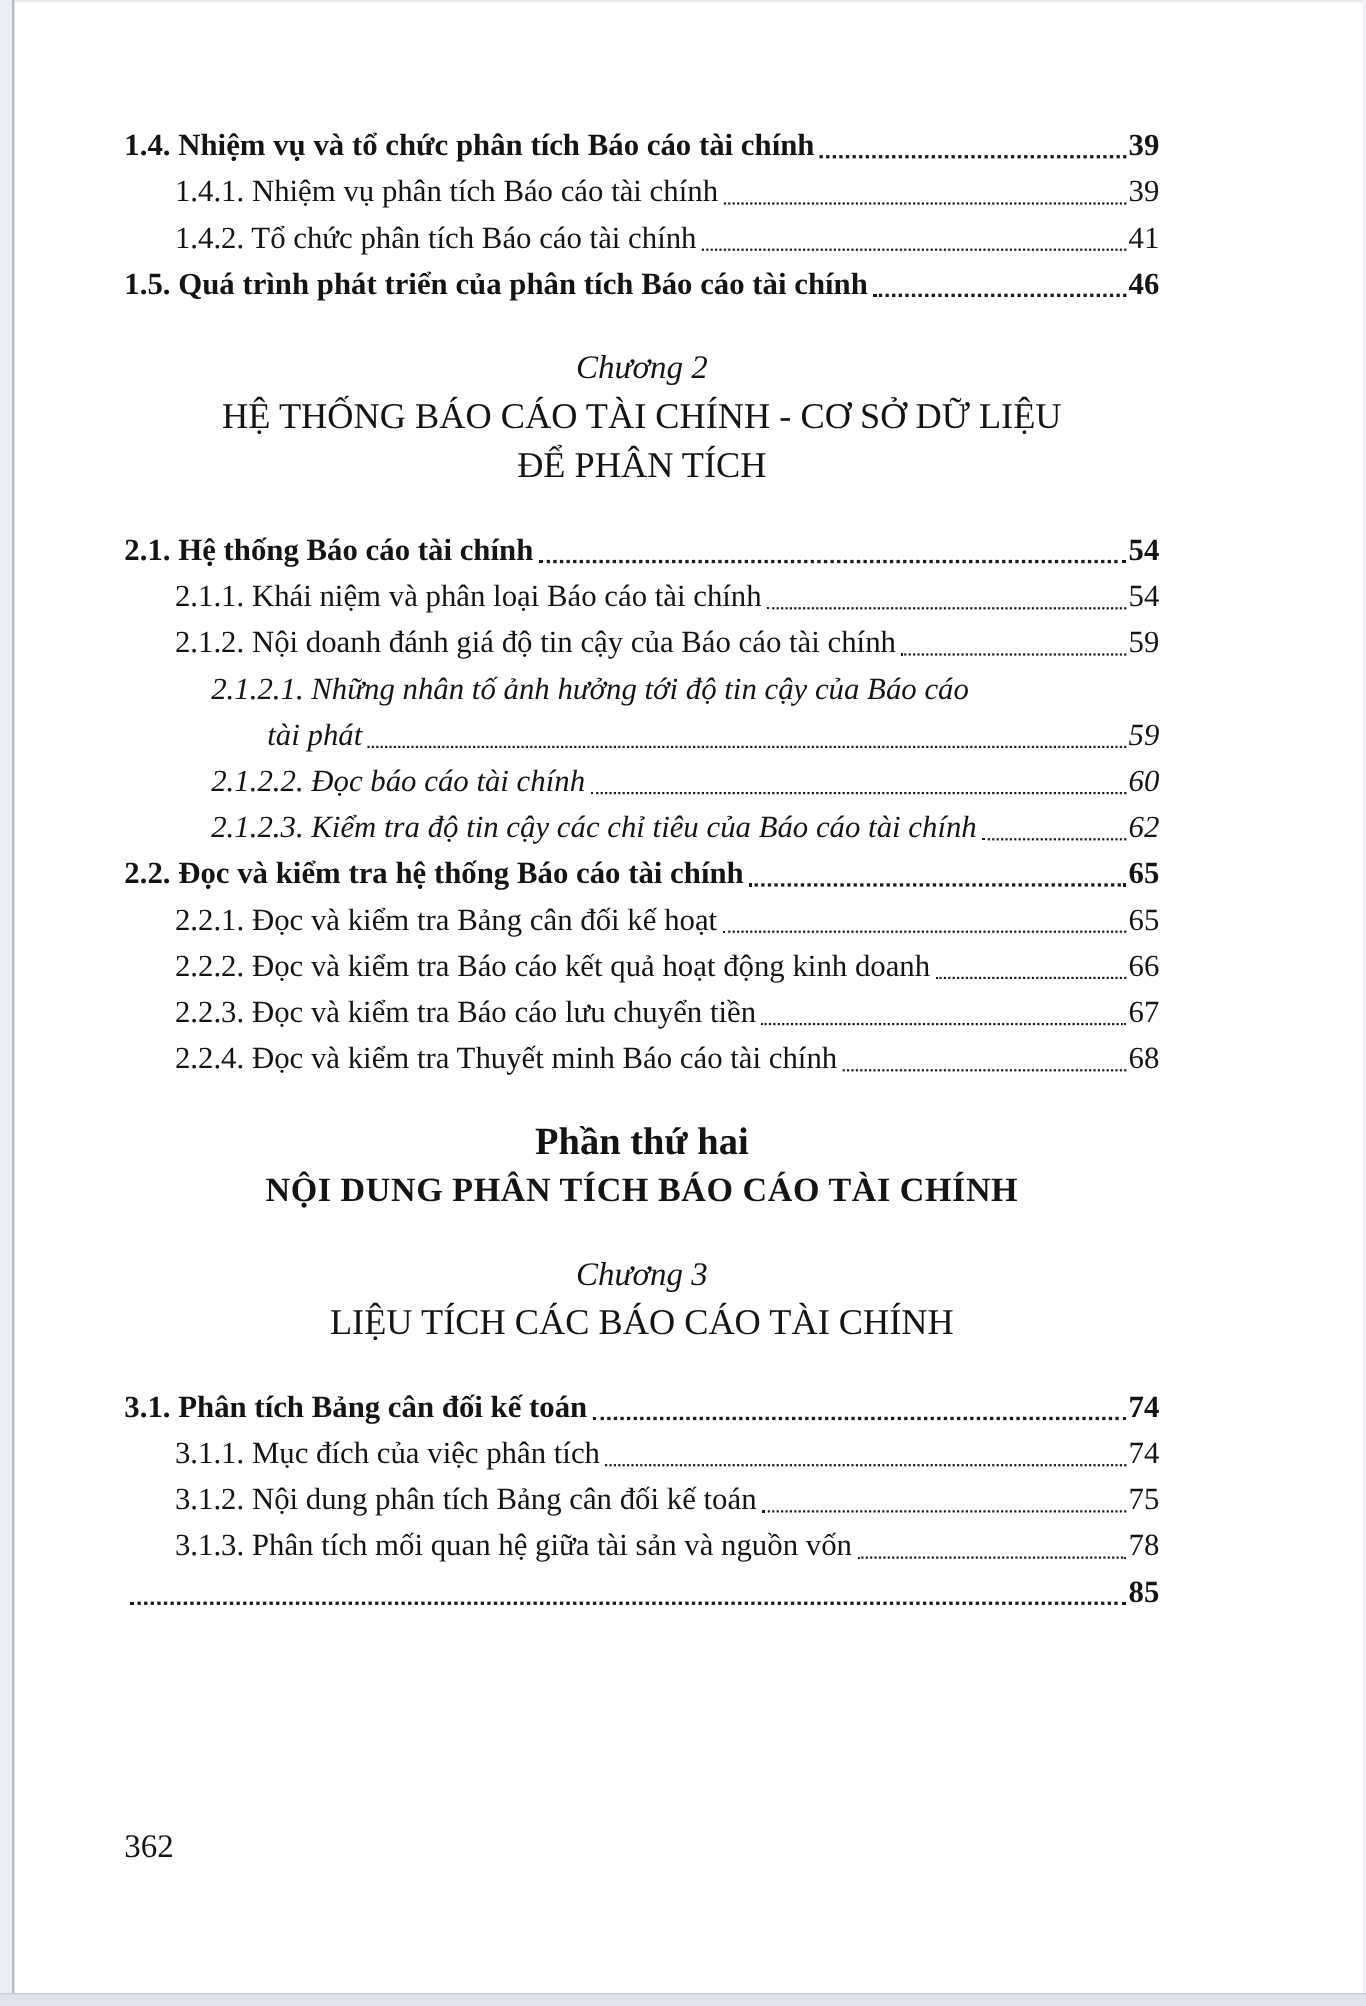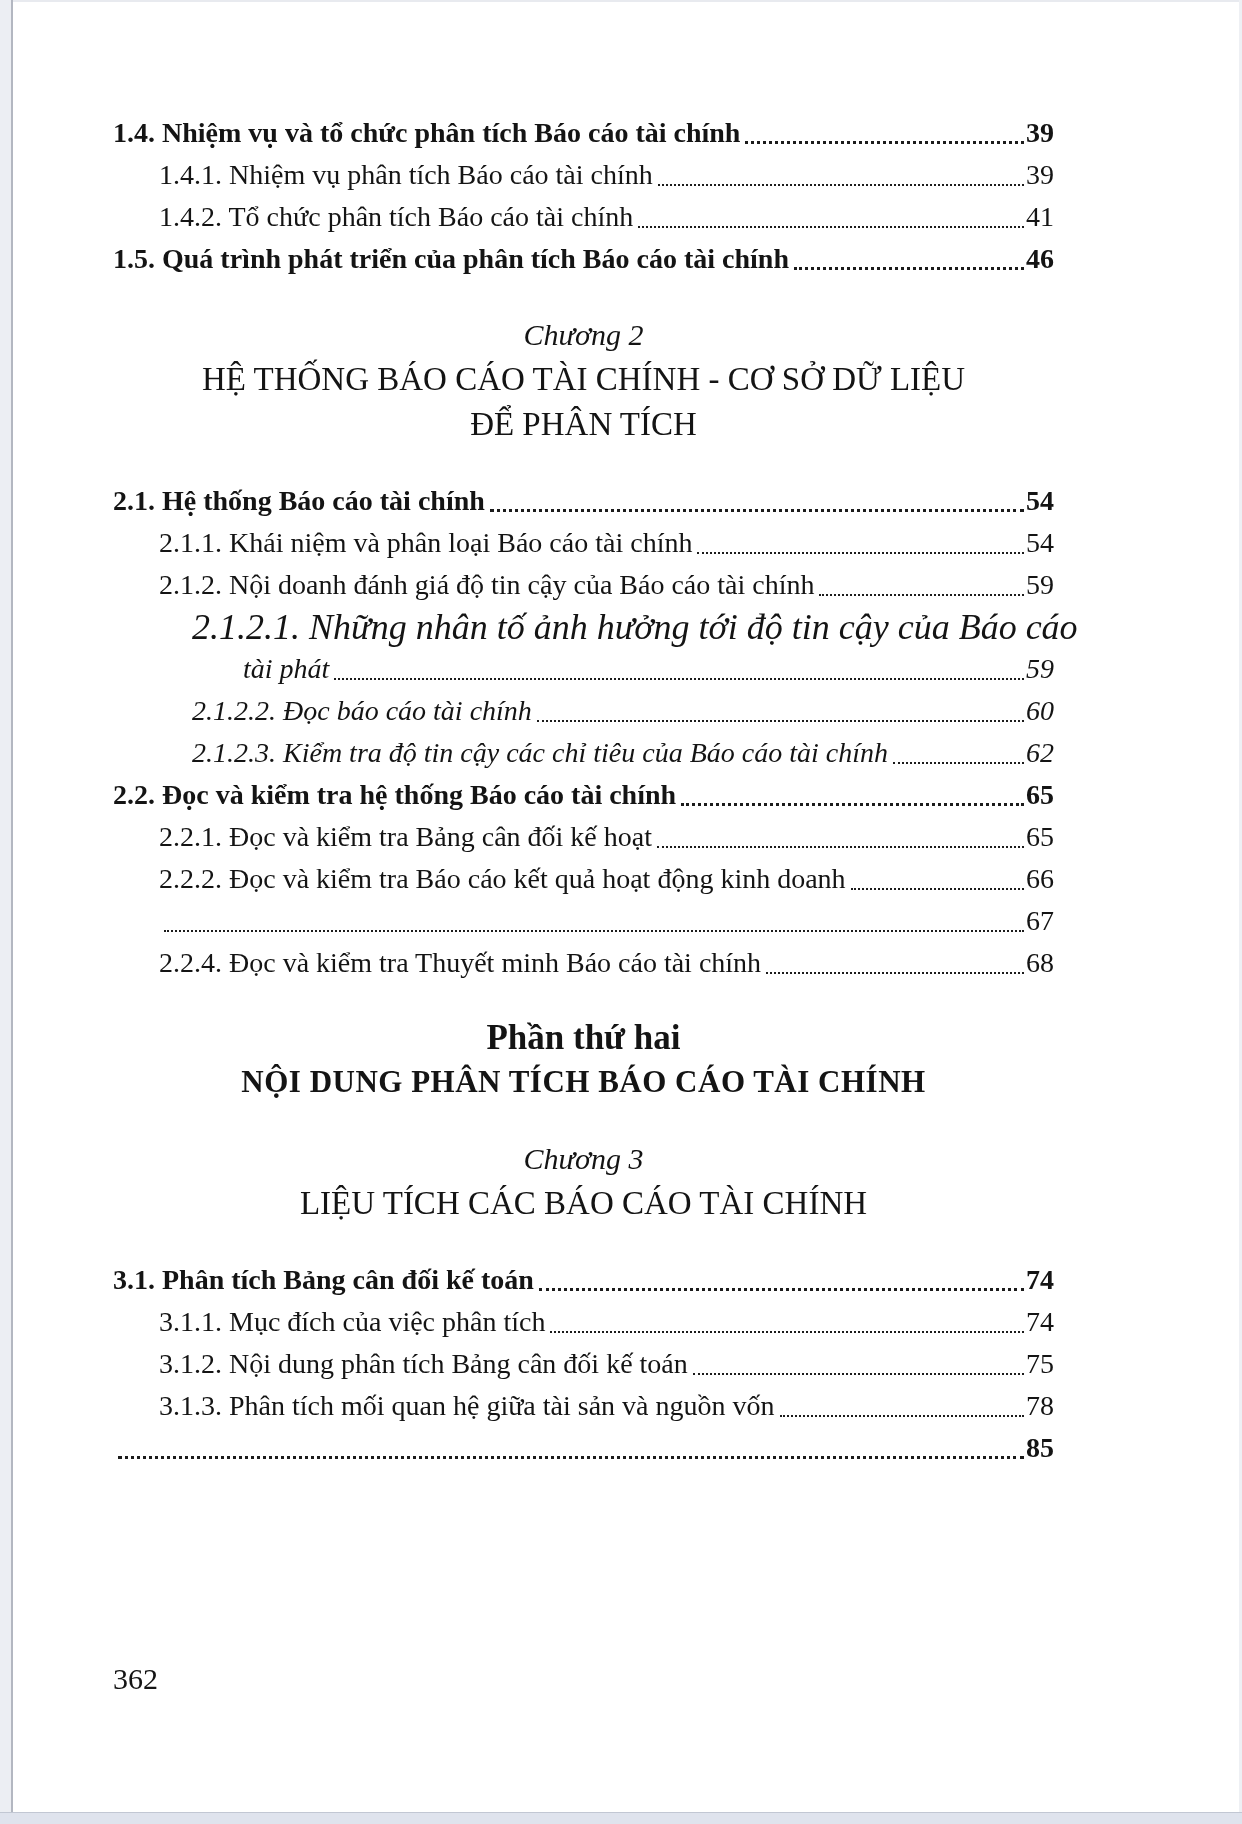--- a/index.html
+++ b/index.html
@@ -53,21 +53,21 @@
     margin:0 2px 10px 5px;
     min-width:12px;
   }
   .pg { flex:0 0 auto; }
   .lv2 { padding-left:46px; }
   .lv3 { padding-left:79px; }
   .b { font-weight:bold; }
   .b .leader { border-bottom-width:3px; }
   .i { font-style:italic; }
   .wrap-line1 {
-    font-size:36px; line-height:42px; white-space:nowrap;
+    font-size:28px; line-height:42px; white-space:nowrap;
     padding-left:79px; font-style:italic;
   }
   .wrap-line2 { padding-left:130px; font-style:italic; }
 
   
   .heading-block { text-align:center; margin:33px 0; }
   .h-line { white-space:nowrap; }
   .h-italic { font-style:italic; font-size:30px; line-height:44px; }
   .h-caps { font-size:33px; line-height:45px; }
   .h-bold { font-weight:bold; font-size:35px; line-height:42px; }
@@ -155,20 +155,21 @@
         <span class="t">2.2.1. Đọc và kiểm tra Bảng cân đối kế hoạt</span>
         <span class="leader"></span>
         <span class="pg">65</span>
       </div>
       <div class="row lv2 ">
         <span class="t">2.2.2. Đọc và kiểm tra Báo cáo kết quả hoạt động kinh doanh</span>
         <span class="leader"></span>
         <span class="pg">66</span>
       </div>
       <div class="row lv2 ">
+        <span class="t">2.2.3. Đọc và kiểm tra Báo cáo lưu chuyển tiền</span>
         <span class="leader"></span>
         <span class="pg">67</span>
       </div>
       <div class="row lv2 ">
         <span class="t">2.2.4. Đọc và kiểm tra Thuyết minh Báo cáo tài chính</span>
         <span class="leader"></span>
         <span class="pg">68</span>
       </div>
       <div class="heading-block">
         <div class="h-line h-bold">Phần thứ hai</div>

